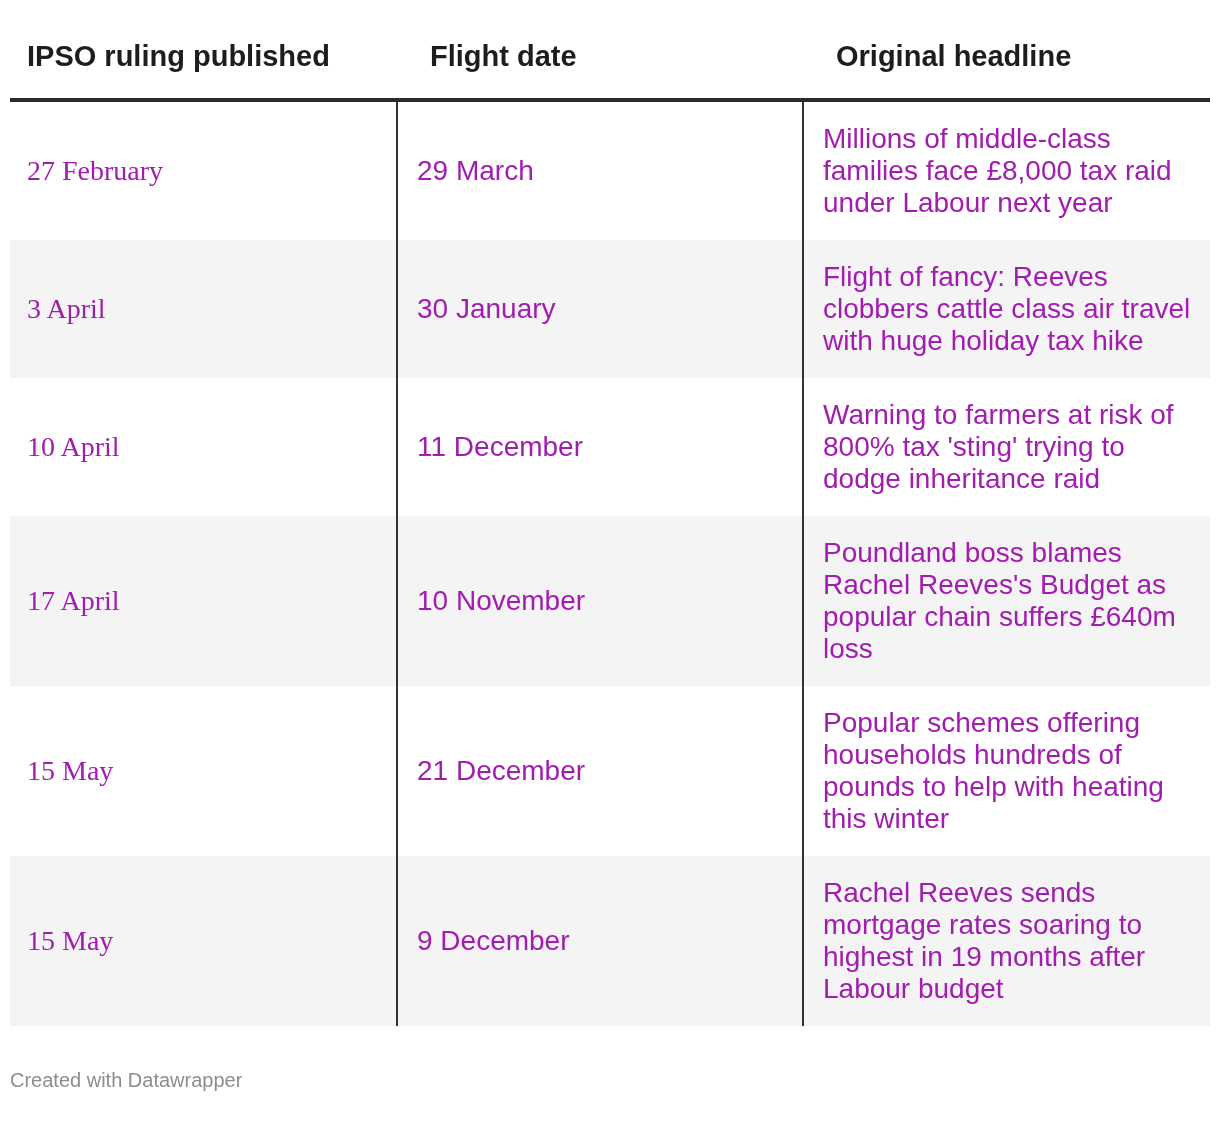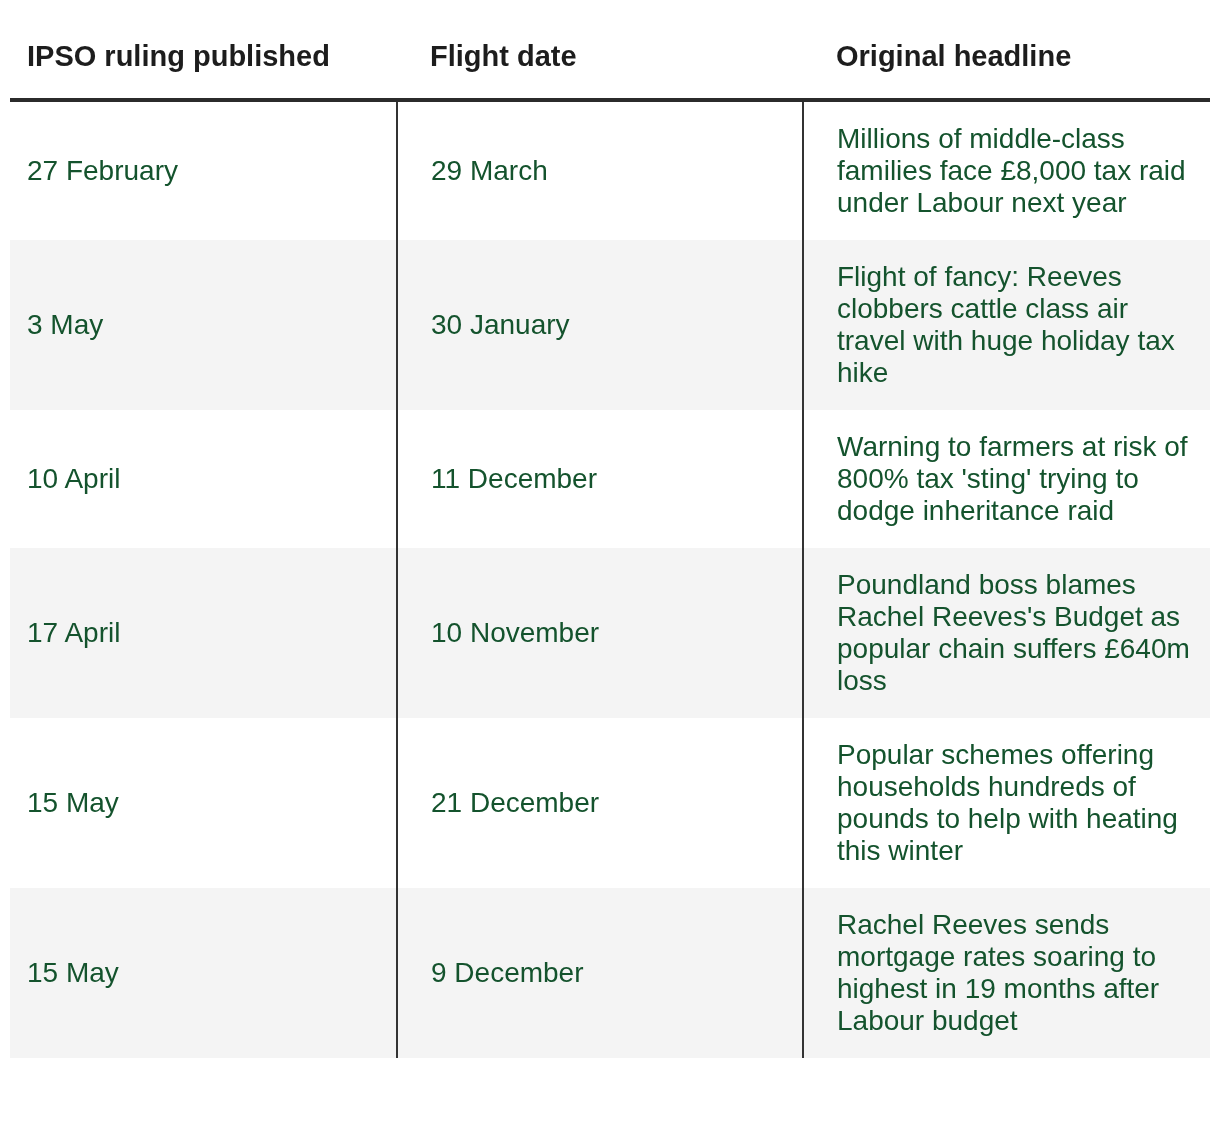--- a/index.html
+++ b/index.html
@@ -36,26 +36,26 @@
     line-height: 36px;
     padding: 38px 14px 24px 33px;
     border-bottom: 4px solid #2b2b2b;
     letter-spacing: 0;
   }
   thead th:first-child { padding-left: 17px; }
 
   tbody td {
     font-size: 28px;
     line-height: 32px;
-    color: #14532d;
+    color: #a21caf;
     vertical-align: middle;
-    padding: 21px 14px 21px 33px;
+    padding: 21px 14px 21px 19px;
     word-wrap: break-word;
   }
-  tbody td:first-child { padding-left: 17px; }
+  tbody td:first-child { padding-left: 17px; font-family: Liberation Serif, serif; }
   tbody td + td { border-left: 2px solid #333333; }
   tbody tr:nth-child(even) { background: #f4f4f4; }
 
   .attribution {
     margin: 42px 0 0 10px;
     font-size: 20px;
     line-height: 24px;
     color: #8d8d8d;
     text-decoration: none;
     display: inline-block;
@@ -79,21 +79,21 @@
         <th>Original headline</th>
       </tr>
     </thead>
     <tbody>
       <tr>
         <td>27 February</td>
         <td>29 March</td>
         <td>Millions of middle-class families face £8,000 tax raid under Labour next year</td>
       </tr>
       <tr>
-        <td>3 May</td>
+        <td>3 April</td>
         <td>30 January</td>
         <td>Flight of fancy: Reeves clobbers cattle class air travel with huge holiday tax hike</td>
       </tr>
       <tr>
         <td>10 April</td>
         <td>11 December</td>
         <td>Warning to farmers at risk of 800% tax 'sting' trying to dodge inheritance raid</td>
       </tr>
       <tr>
         <td>17 April</td>
@@ -106,14 +106,15 @@
         <td>Popular schemes offering households hundreds of pounds to help with heating this winter</td>
       </tr>
       <tr>
         <td>15 May</td>
         <td>9 December</td>
         <td>Rachel Reeves sends mortgage rates soaring to highest in 19 months after Labour budget</td>
       </tr>
     </tbody>
   </table>
 
+  <a class="attribution" href="#">Created with Datawrapper</a>
 
 </div>
 
 </body></html>

